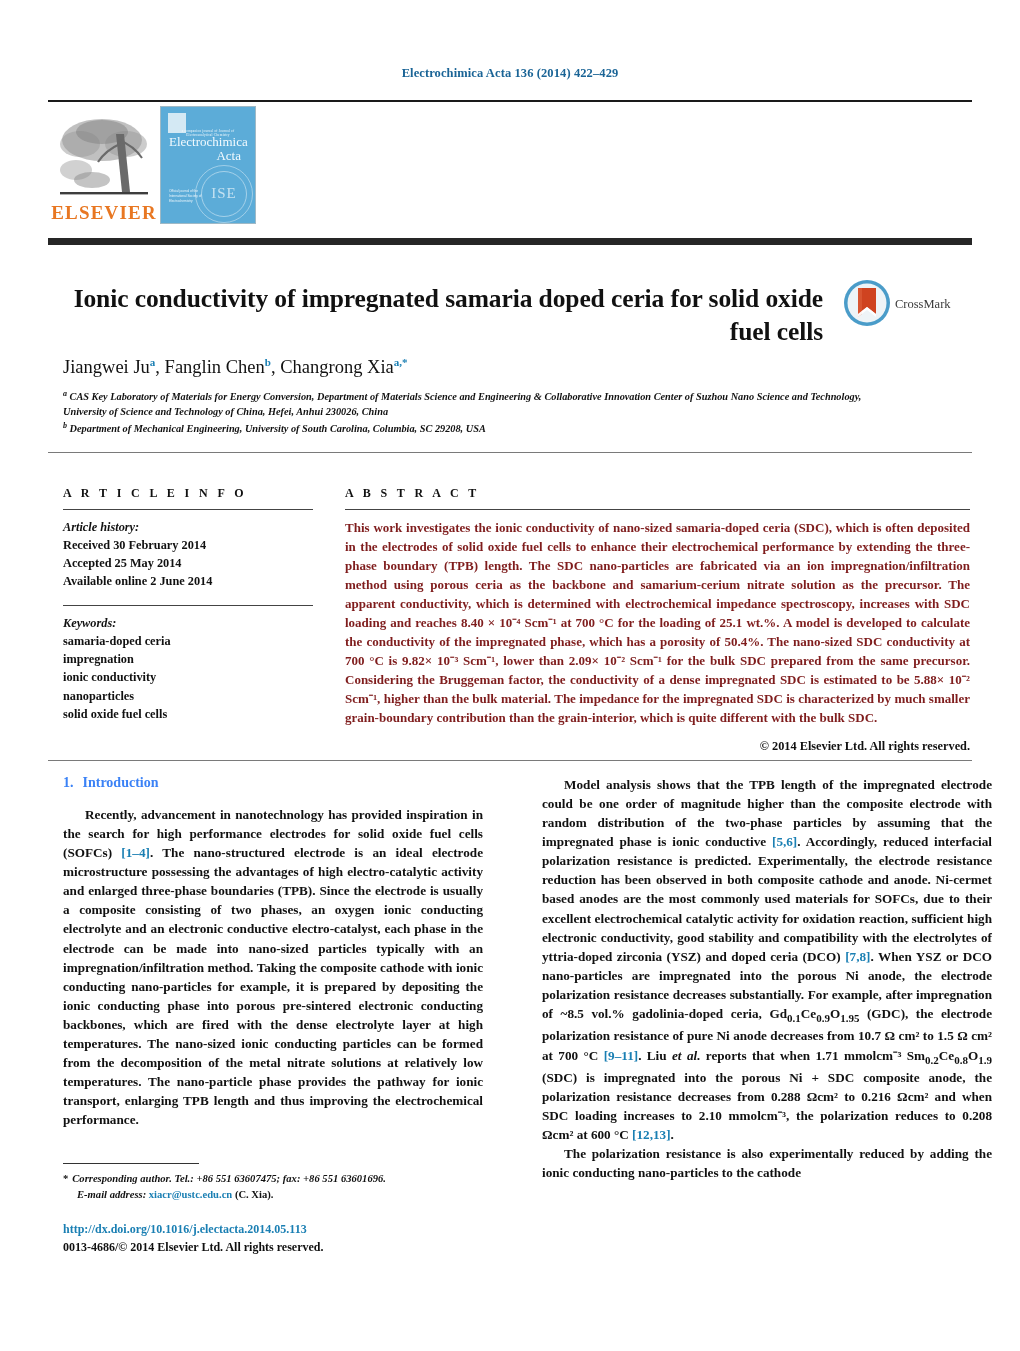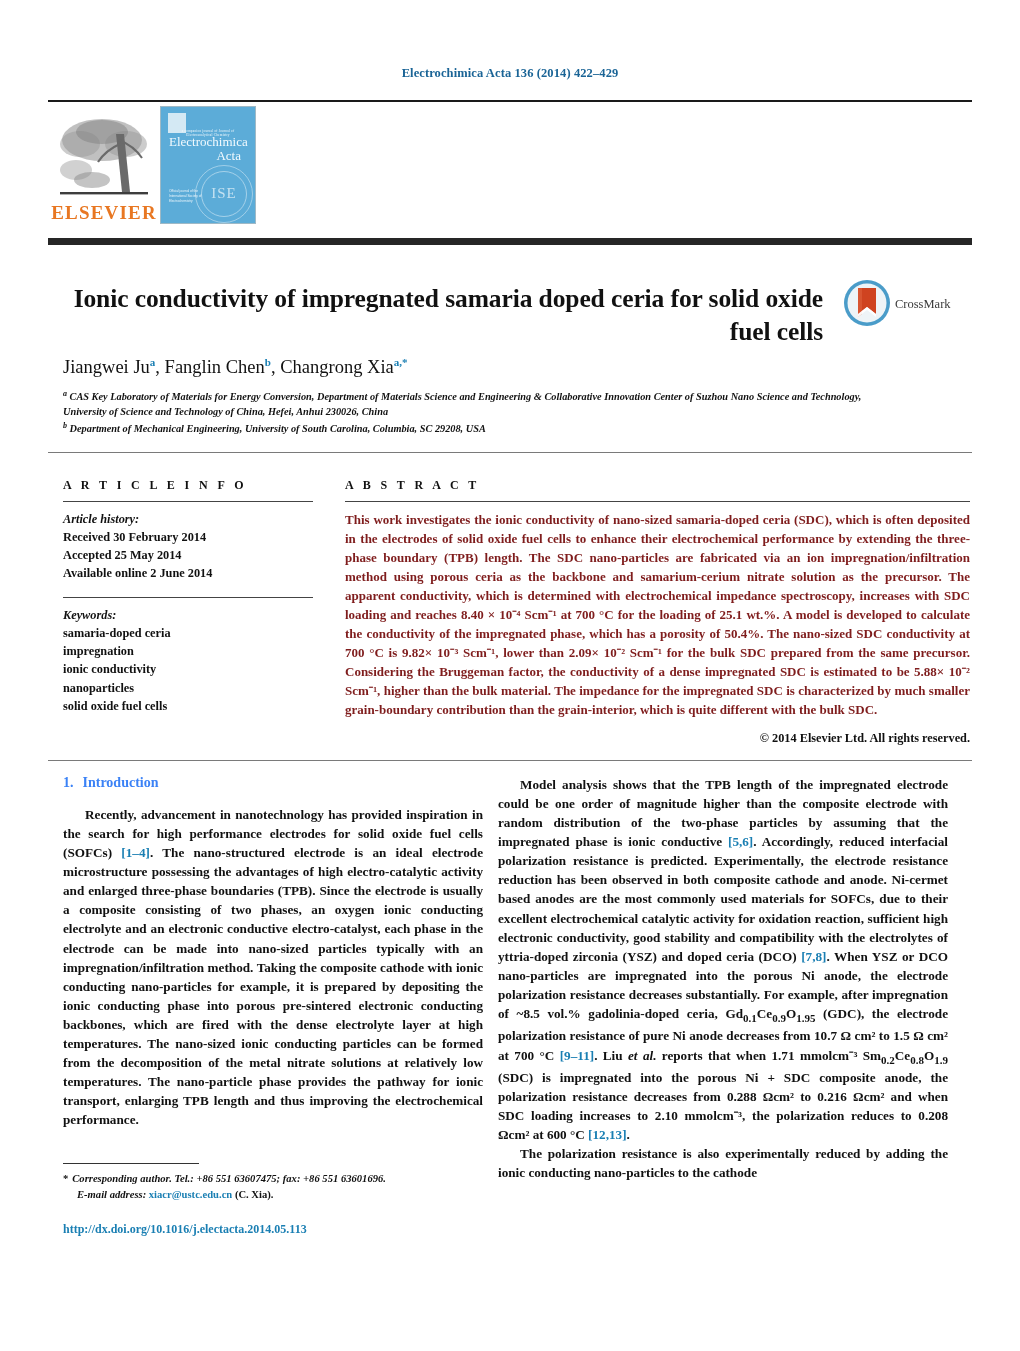--- a/index.html
+++ b/index.html
@@ -241,21 +241,21 @@
     left: 345px;
     top: 470px;
     width: 625px;
   }
   .sec-head {
     font-family: "Liberation Serif", serif;
     font-weight: bold;
     font-size: 12px;
     letter-spacing: 3.4px;
     color: #111;
-    margin: 8px 0 8px 0;
+    margin: 16px 0 8px 0;
   }
   .sec-rule {
     border-top: 1px solid #444;
     margin-bottom: 8px;
   }
   .info-group {
     font-family: "Liberation Serif", serif;
     font-size: 12.3px;
     line-height: 1.47;
     font-weight: bold;
@@ -293,21 +293,21 @@
 
   
   .col-left {
     position: absolute;
     left: 63px;
     top: 775px;
     width: 420px;
   }
   .col-right {
     position: absolute;
-    left: 498px;
+    left: 542px;
     top: 775px;
     width: 450px;
   }
   .h2 {
     font-family: "Liberation Serif", serif;
     font-weight: bold;
     font-size: 14px;
     margin: 0 0 14px 0;
     color: #3b82f6;
   }
@@ -491,15 +491,16 @@
     </div>
     <div class="fn-line" style="padding-left:14px">
       <span>E-mail address:</span>
       <span class="mail">xiacr@ustc.edu.cn</span>
       <span class="plain">(C. Xia).</span>
     </div>
   </div>
 
   <div class="doi-block">
     <div class="doi-link">http://dx.doi.org/10.1016/j.electacta.2014.05.113</div>
+    <div class="issn-line">0013-4686/© 2014 Elsevier Ltd. All rights reserved.</div>
   </div>
 
 </div>
 
 </body></html>

